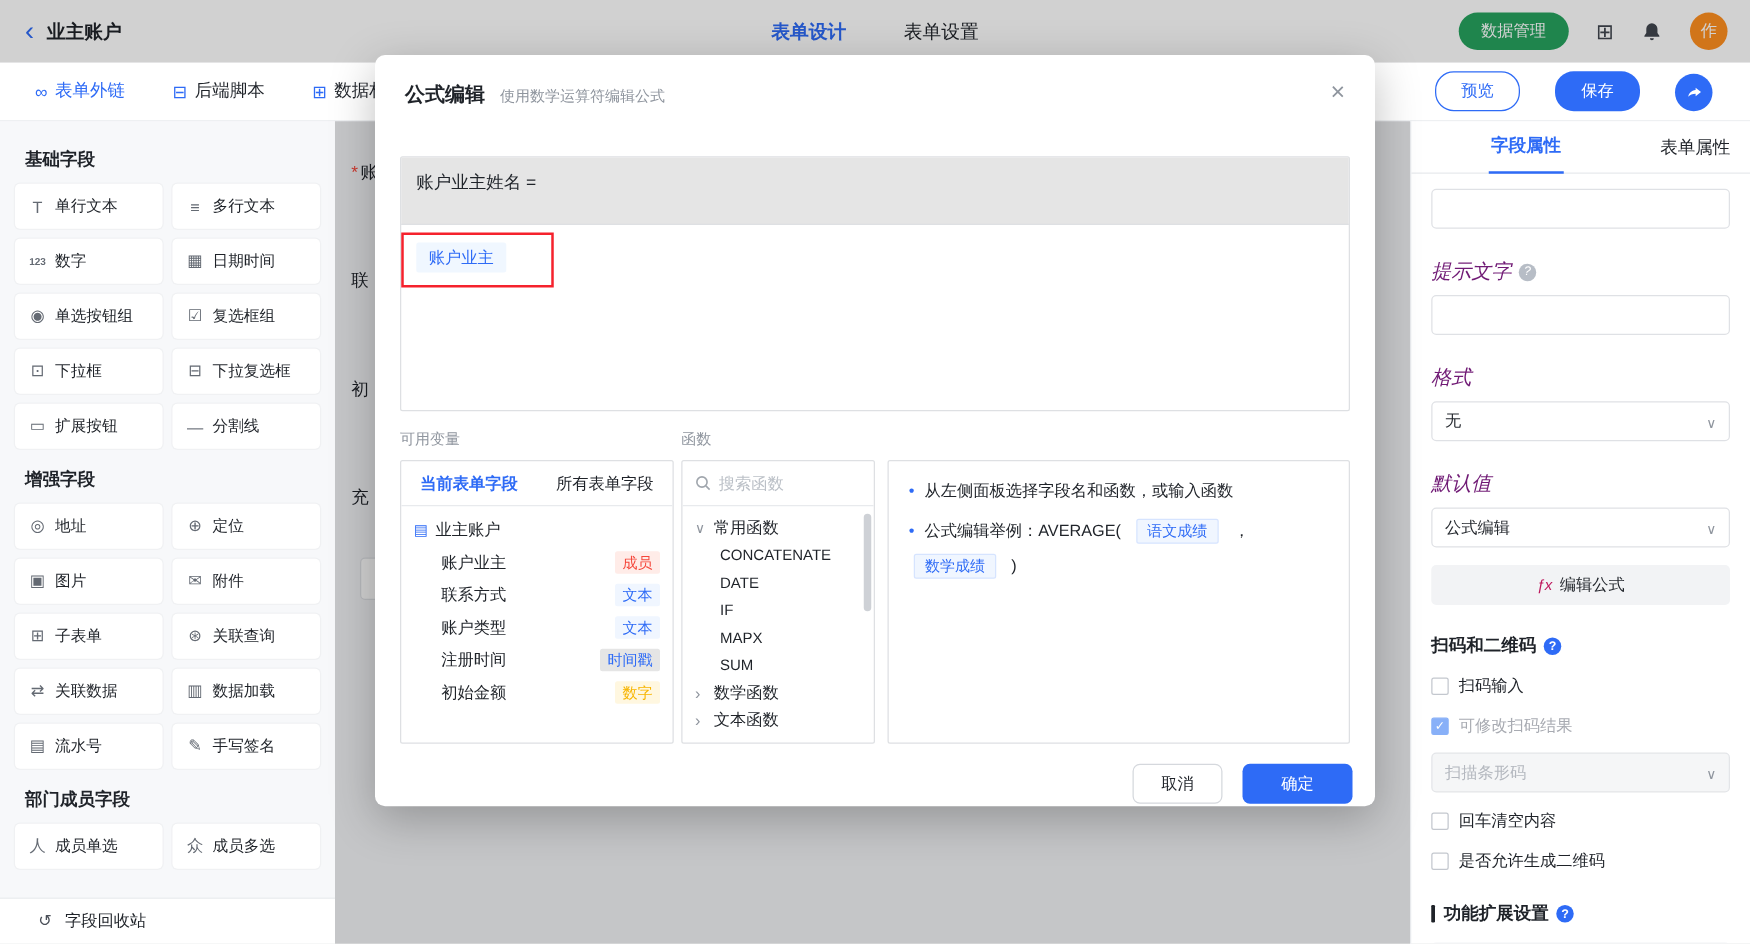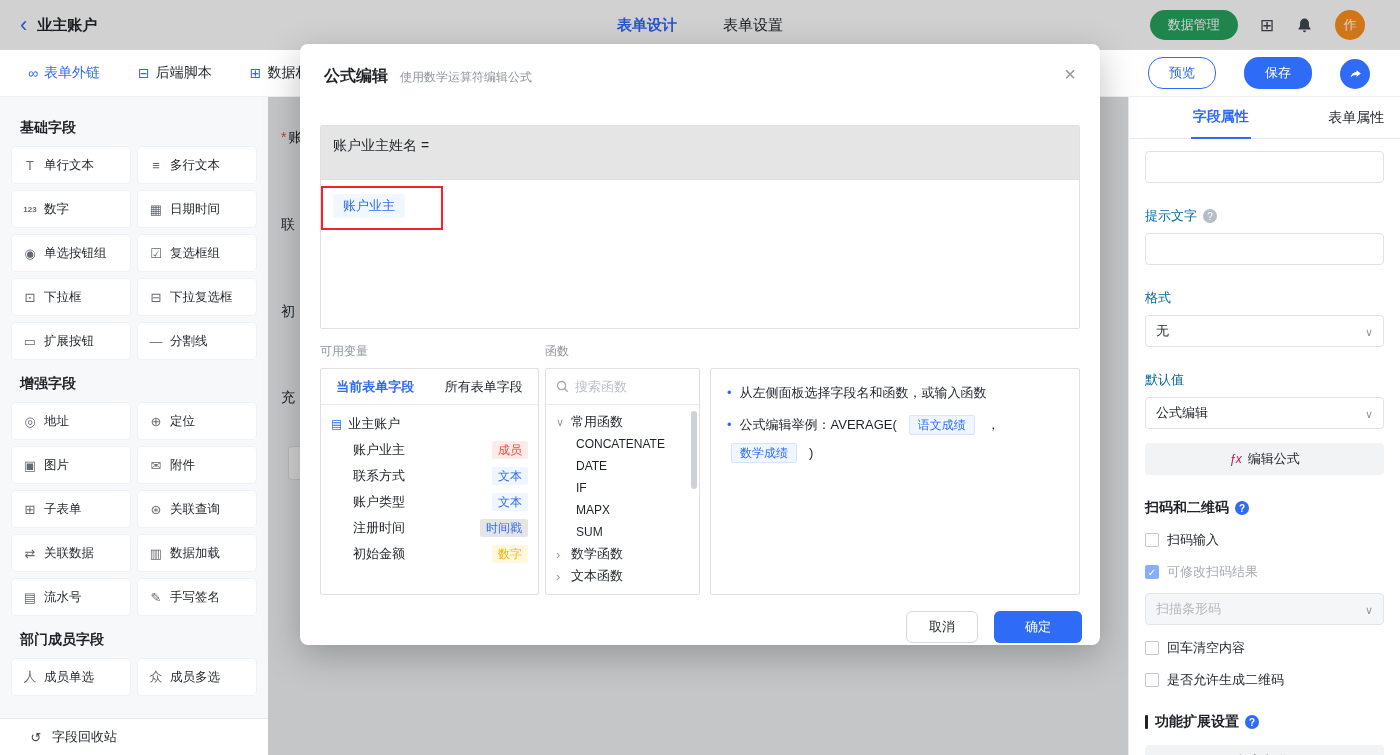--- a/index.html
+++ b/index.html
@@ -14,21 +14,21 @@
 
   
   .app-header{position:absolute;left:0;top:0;width:1400px;height:50px;background:#fff;z-index:1;display:flex;align-items:center;}
   .hdr-left{display:flex;align-items:center;gap:10px;padding-left:20px;}
   .back-chev{color:#2e6bf6;font-size:22px;line-height:1;cursor:pointer;}
   .back-chev::before{content:"‹";}
   .hdr-title{font-size:15px;font-weight:700;}
   .hdr-tabs{position:absolute;left:50%;transform:translateX(-50%);display:flex;gap:46px;}
   .hdr-tab{font-size:15px;color:#1f2329;cursor:pointer;}
   .hdr-tab.active{color:#2e6bf6;font-weight:600;}
-  .hdr-right{position:absolute;right:35px;top:0;height:50px;display:flex;align-items:center;gap:22px;}
+  .hdr-right{position:absolute;right:18px;top:0;height:50px;display:flex;align-items:center;gap:22px;}
   .btn-green{background:#27a35f;color:#fff;font-size:13px;padding:6px 18px;border-radius:15px;cursor:pointer;}
   .hdr-icon{font-size:17px;color:#41464f;cursor:pointer;line-height:1;display:inline-flex;align-items:center;}
   .avatar{width:30px;height:30px;border-radius:50%;background:#ff8f1f;color:#fff;font-size:13px;display:inline-flex;align-items:center;justify-content:center;cursor:pointer;}
 
   
   .app-toolbar{position:absolute;left:0;top:50px;width:1400px;height:47px;background:#fff;border-bottom:1px solid #eef0f2;z-index:1;display:flex;align-items:center;justify-content:space-between;}
   .tb-left{display:flex;align-items:center;gap:38px;padding-left:28px;}
   .tb-link{display:inline-flex;align-items:center;gap:6px;font-size:14px;cursor:pointer;color:#1f2329;white-space:nowrap;}
   .tb-link.active{color:#2e6bf6;}
   .tb-ico{color:#2e6bf6;font-size:14px;}
@@ -59,21 +59,21 @@
 
   
   .right-panel{position:absolute;left:1128px;top:97px;width:272px;height:658px;background:#fff;border-left:1px solid #e8eaed;z-index:2;overflow:hidden;}
   .rp-tabs{display:flex;height:42px;border-bottom:1px solid #e8eaed;}
   .rp-tab{flex:1;display:flex;align-items:center;justify-content:center;font-size:14px;cursor:pointer;color:#1f2329;padding-left:48px;}
   .rp-tab .t{padding:11px 2px;}
   .rp-tab.active{color:#2e6bf6;font-weight:600;}
   .rp-tab.active .t{border-bottom:2px solid #2e6bf6;}
   .rp-content{padding:12px 16px;}
   .prop-input{width:100%;height:32px;border:1px solid #dfe1e5;border-radius:4px;background:#fff;outline:none;font-size:13px;padding:0 8px;font-family:inherit;}
-  .prop-label{margin:24px 0 8px;font-size:13px;color:#0369a1;display:flex;align-items:center;}
+  .prop-label{margin:24px 0 8px;font-size:16px;color:#701a75;display:flex;align-items:center;font-style:italic;}
   .q-badge{display:inline-flex;width:14px;height:14px;border-radius:50%;background:#2e6bf6;color:#fff;font-size:10px;align-items:center;justify-content:center;margin-left:6px;}
   .q-badge::before{content:"?";}
   .q-badge.gray{background:#b7bdc6;}
   .select{width:100%;height:32px;border:1px solid #dfe1e5;border-radius:4px;background:#fff;display:flex;align-items:center;justify-content:space-between;padding:0 10px;font-size:13px;cursor:pointer;}
   .chev::before{content:"∨";color:#8f959e;font-size:11px;}
   .select.disabled{background:#f5f6f7;color:#b4b8bf;border-color:#e3e5e8;cursor:default;}
   .btn-soft{margin-top:14px;width:100%;height:32px;background:#f2f3f5;border-radius:4px;display:flex;align-items:center;justify-content:center;gap:6px;font-size:13px;cursor:pointer;}
   .fx{font-style:italic;color:#be185d;font-size:12px;}
   .cb-row{display:flex;align-items:center;gap:8px;margin-top:14px;cursor:pointer;}
   .cb{width:14px;height:14px;border:1px solid #c3c7ce;border-radius:2px;background:#fff;flex:0 0 14px;display:flex;align-items:center;justify-content:center;}

